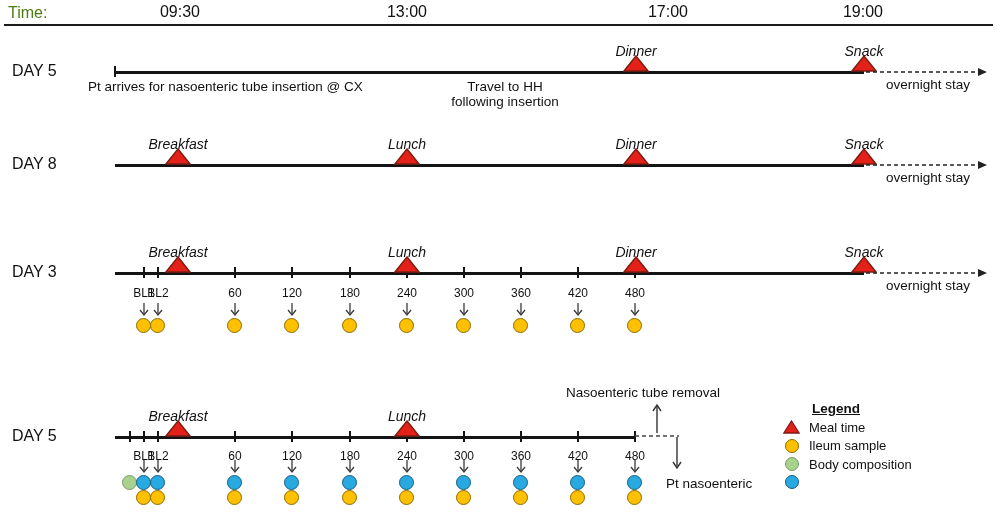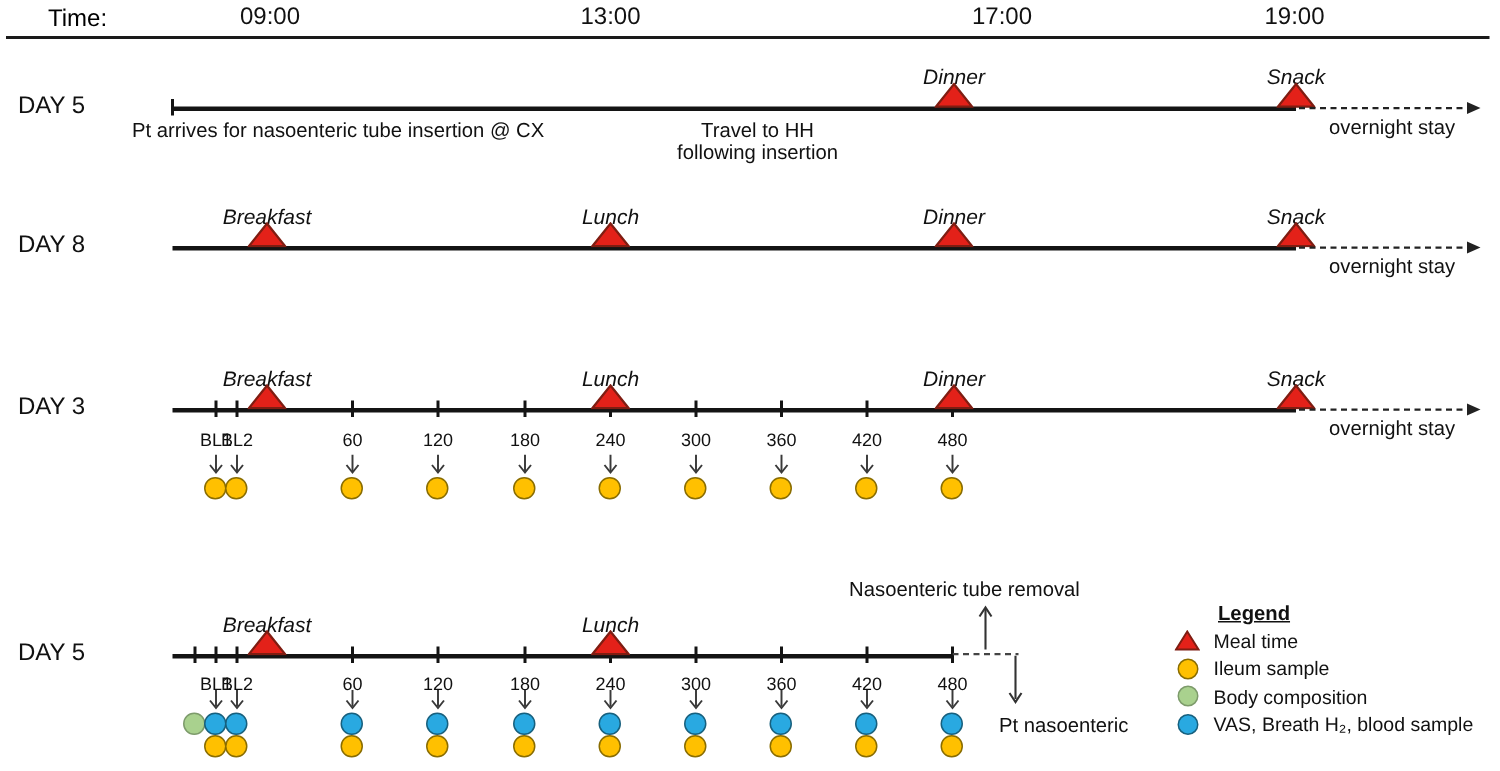--- a/index.html
+++ b/index.html
@@ -1,21 +1,21 @@
 <!DOCTYPE html>
 <html><head>
 <meta charset="utf-8">
 <style>
   html,body{margin:0;padding:0;background:#fff;}
   #canvas{
     position:relative;width:1000px;height:514px;background:#ffffff;
     font-family:"Liberation Sans",sans-serif;color:#111;overflow:hidden;
   }
   
-  .hdr-label{position:absolute;font-size:16px;color:#000000;margin-left:24px;}
+  .hdr-label{position:absolute;font-size:16px;color:#4d7c0f;}
   .time-label{position:absolute;top:3px;width:60px;text-align:center;font-size:16px;color:#111;}
   .hdr-rule{position:absolute;left:4px;top:24px;width:989px;height:0;border-top:2px solid #1a1a1a;}
   
   .day-label{position:absolute;left:12px;font-size:16px;color:#111;white-space:nowrap;}
   .tl-line{position:absolute;height:0;border-top:3px solid #141414;}
   .tick{position:absolute;width:2px;height:11px;background:#141414;}
   .tri{position:absolute;width:26px;height:17px;}
   .tri polygon{fill:#e32119;stroke:#7f1d12;stroke-width:1.5;}
   .meal-label{position:absolute;width:80px;text-align:center;font-size:14px;font-style:italic;color:#111;white-space:nowrap;}
   .note{position:absolute;font-size:13.5px;color:#111;white-space:nowrap;}
@@ -42,21 +42,21 @@
   .legend-row .ltext{font-size:13px;color:#111;white-space:nowrap;}
   .ldot{width:14px;height:14px;border-radius:50%;box-sizing:border-box;}
 </style>
 </head>
 <body>
 
 <div id="canvas">
 
   <div>
     <div class="hdr-label" style="left:8px;top:4px">Time:</div>
-    <div class="time-label" style="left:150px">09:00</div>
+    <div class="time-label" style="left:150px">09:30</div>
     <div class="time-label" style="left:377px">13:00</div>
     <div class="time-label" style="left:638px">17:00</div>
     <div class="time-label" style="left:833px">19:00</div>
     <div class="hdr-rule"></div>
   </div>
 
   <div>
     <div class="day-label" style="top:62px">DAY 5</div>
     <div class="tl-line" style="left:115px;top:71px;width:749px"></div>
     <div class="tick" style="left:114px;top:66px"></div>
@@ -340,17 +340,16 @@
     <div class="legend-row">
       <span class="lmark">
           <span class="ldot" style="background:#a9d18e;border:1.4px solid #7d9b6b"></span>
         </span>
       <span class="ltext">Body composition</span>
     </div>
     <div class="legend-row">
       <span class="lmark">
           <span class="ldot" style="background:#29a9e1;border:1.4px solid #17607e"></span>
         </span>
-      <span class="ltext">VAS, Breath H₂, blood sample</span>
     </div>
   </div>
 
 </div>
 
 </body></html>

